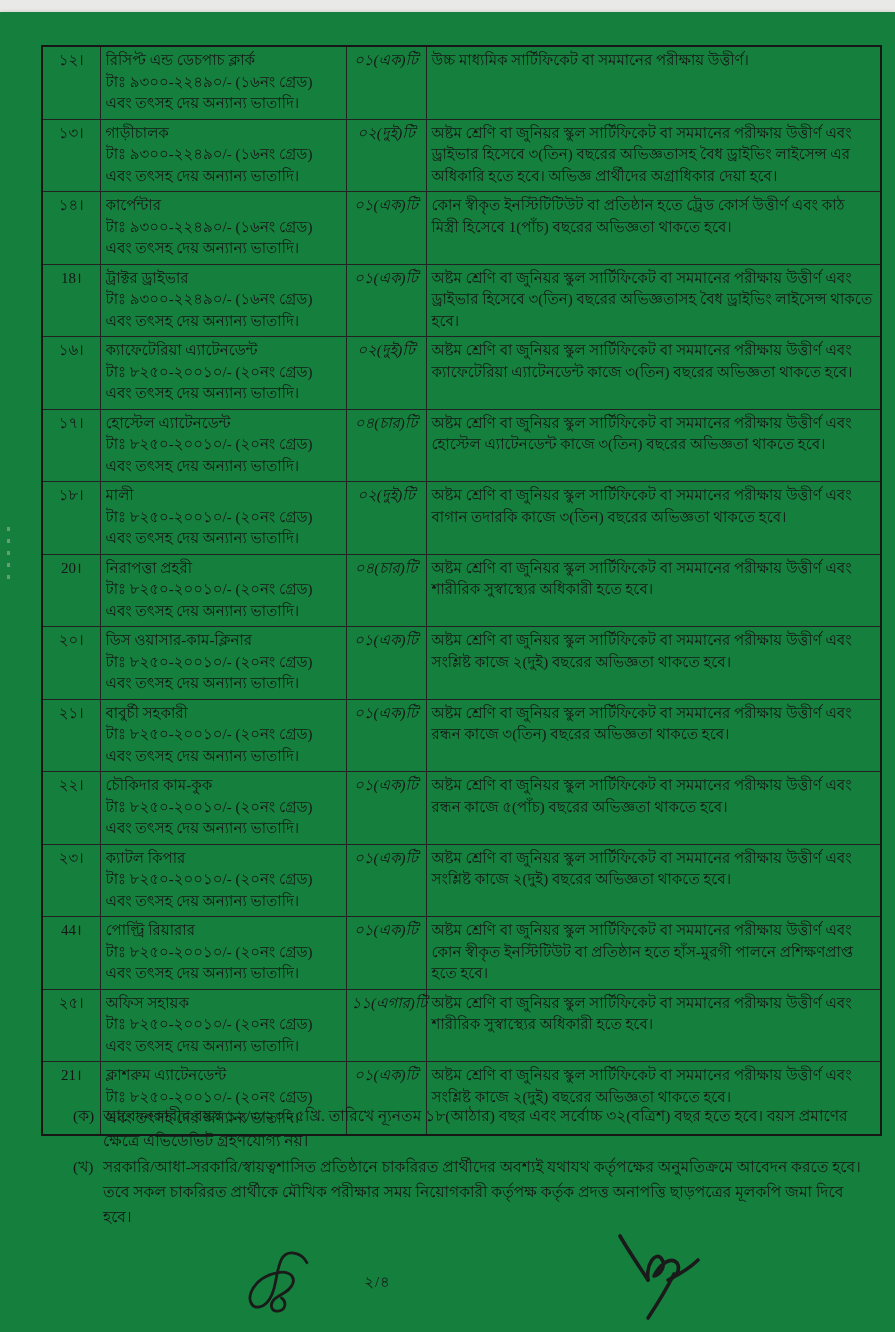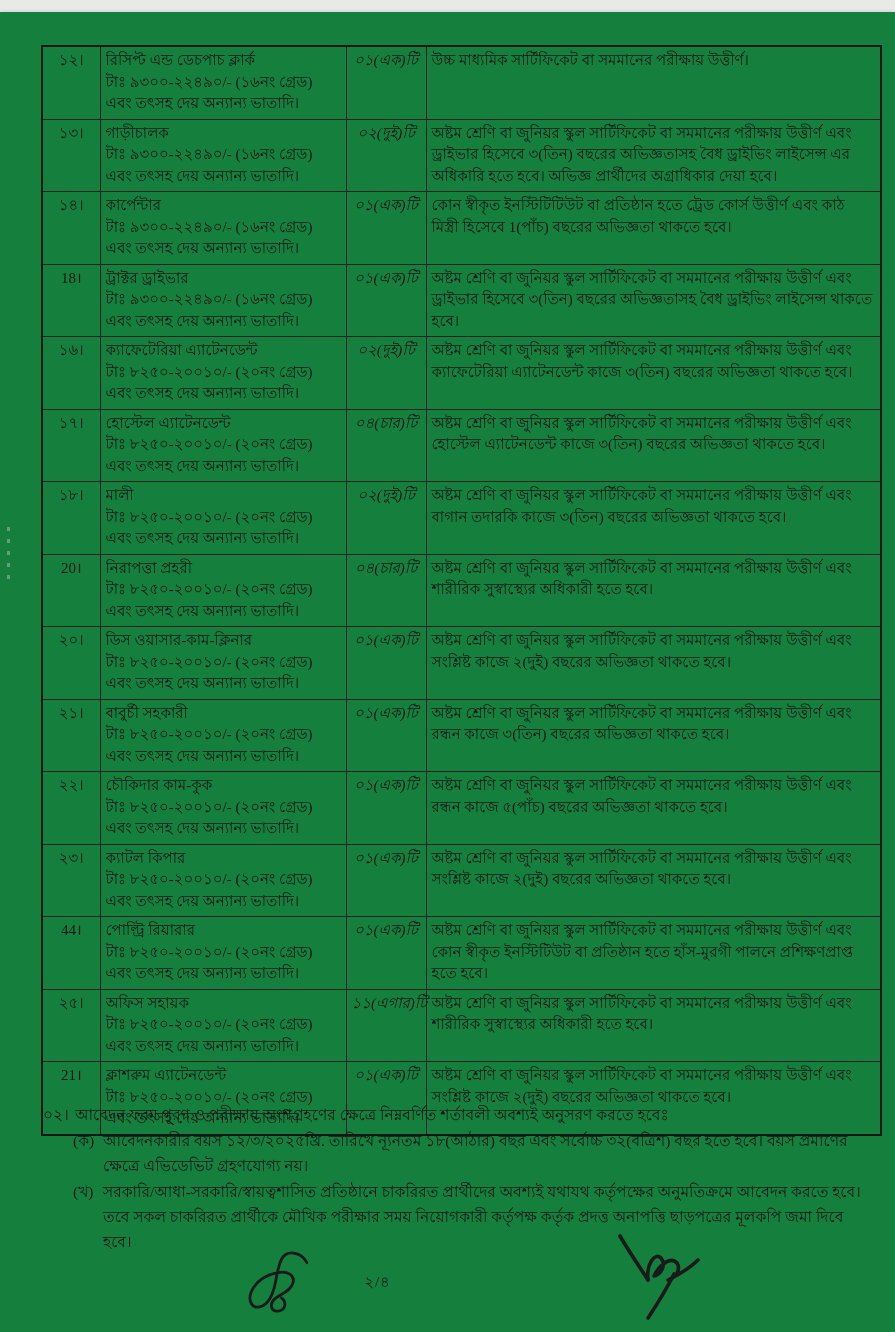--- a/index.html
+++ b/index.html
@@ -305,24 +305,20 @@
         <span>০১(এক)টি</span>
       </td>
       <td class="c-qual">
         <span>অষ্টম শ্রেণি বা জুনিয়র স্কুল সার্টিফিকেট বা সমমানের পরীক্ষায় উত্তীর্ণ এবং সংশ্লিষ্ট কাজে ২(দুই) বছরের অভিজ্ঞতা থাকতে হবে।</span>
       </td>
     </tr>
       </tbody>
   </table>
 
   <div class="conditions">
-    <div class="cond-head">
-      <span class="cond-num">০২।</span>
-      <span class="cond-head-text">আবেদন ফরম পূরণ ও পরীক্ষায় অংশগ্রহণের ক্ষেত্রে নিম্নবর্ণিত শর্তাবলী অবশ্যই অনুসরণ করতে হবেঃ</span>
-    </div>
     <div class="cond-item">
       <span class="cond-label">(ক)</span>
       <span class="cond-text">আবেদনকারীর বয়স ১২/৩/২০২৫খ্রি. তারিখে ন্যূনতম ১৮(আঠার) বছর এবং সর্বোচ্চ ৩২(বত্রিশ) বছর হতে হবে। বয়স প্রমাণের ক্ষেত্রে এভিডেভিট গ্রহণযোগ্য নয়।</span>
     </div>
     <div class="cond-item">
       <span class="cond-label">(খ)</span>
       <span class="cond-text">সরকারি/আধা-সরকারি/স্বায়ত্বশাসিত প্রতিষ্ঠানে চাকরিরত প্রার্থীদের অবশ্যই যথাযথ কর্তৃপক্ষের অনুমতিক্রমে আবেদন করতে হবে। তবে সকল চাকরিরত প্রার্থীকে মৌখিক পরীক্ষার সময় নিয়োগকারী কর্তৃপক্ষ কর্তৃক প্রদত্ত অনাপত্তি ছাড়পত্রের মূলকপি জমা দিবে হবে।</span>
     </div>
   </div>
 

